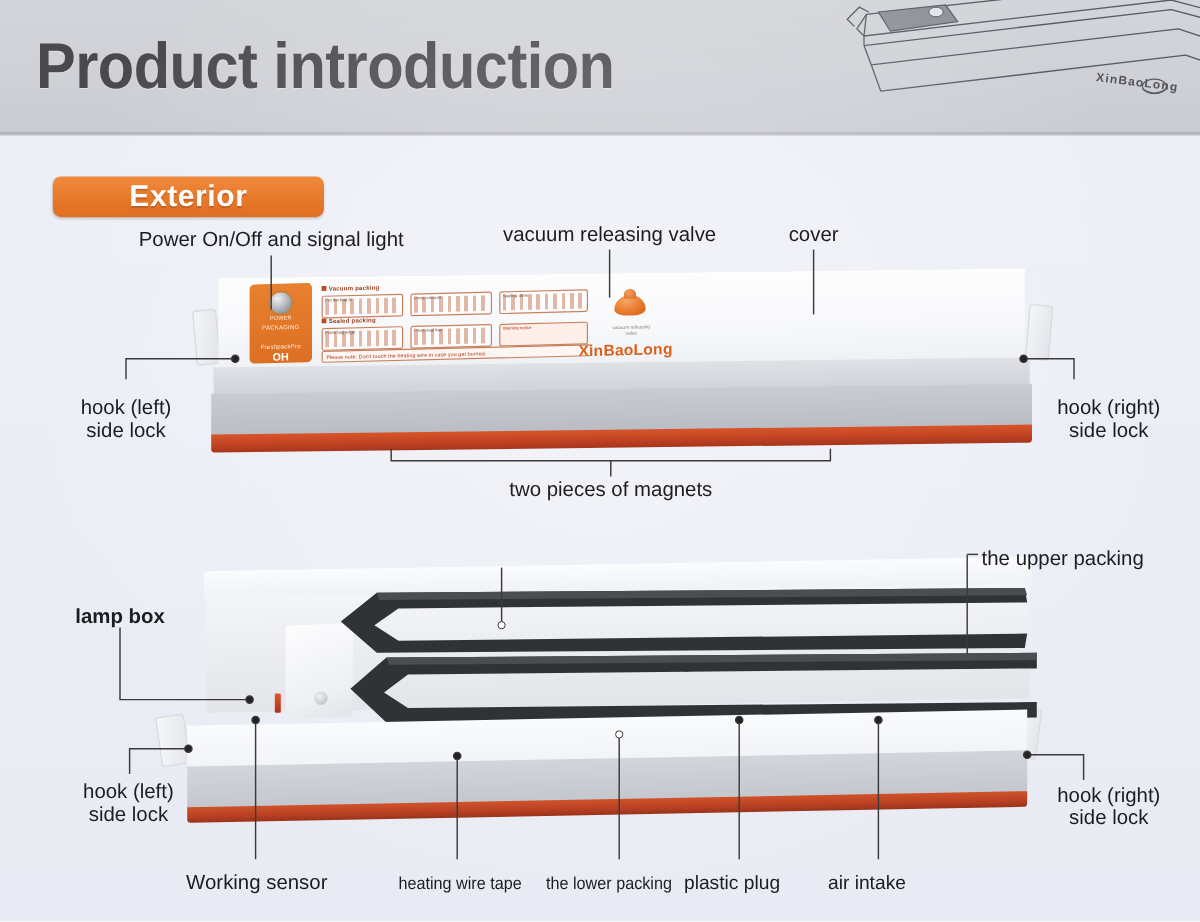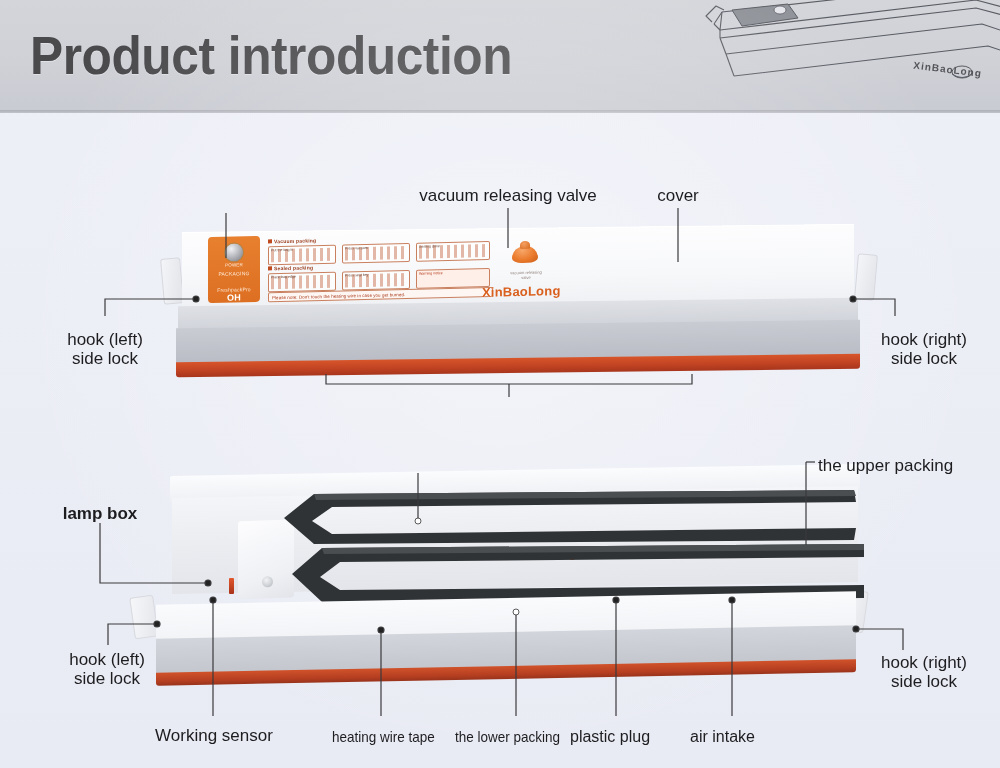--- a/index.html
+++ b/index.html
@@ -311,20 +311,21 @@
       <ellipse cx="104" cy="14" rx="6" ry="4" fill="#e3e5ea" stroke="#5a5c63" stroke-width="0.8"></ellipse>
       <ellipse cx="286" cy="76" rx="10" ry="6" fill="none" stroke="#5a5c63" stroke-width="1"></ellipse>
       <path d="M276 78 q10 7 20 0" fill="none" stroke="#5a5c63" stroke-width="1"></path>
     </svg>
     <div id="header-brand">XinBaoLong</div>
     <div id="header-edge"></div>
   </div>
 
   <div class="noise"></div>
 
+  <div class="badge" id="badge-exterior">Exterior</div>
 
   <div id="ext-device">
     <div class="ext-clip" id="ext-clip-l"></div>
     <div class="ext-clip" id="ext-clip-r"></div>
     <div class="ext-top">
       <div id="panel">
         <div id="panel-btn"></div>
         <div class="panel-txt" id="panel-t1">POWER</div>
         <div class="panel-txt" id="panel-t2">PACKAGING</div>
         <div class="panel-txt" id="panel-t3">FreshpackPro</div>
@@ -443,35 +444,37 @@
       <circle cx="381" cy="630" r="3" fill="#222"></circle>
       <line x1="516" y1="716" x2="516" y2="612"></line>
       <circle cx="516" cy="612" r="3" fill="#fff" stroke="#333" stroke-width="0.8"></circle>
       <line x1="616" y1="716" x2="616" y2="600"></line>
       <circle cx="616" cy="600" r="3" fill="#222"></circle>
       <line x1="732" y1="716" x2="732" y2="600"></line>
       <circle cx="732" cy="600" r="3" fill="#222"></circle>
     </g>
   </svg>
 
+  <div class="lbl big ctr" style="left:98px; top:190px; width:256px;">Power On/Off and signal light</div>
 
   <div class="lbl big ctr" style="left:388px; top:186px; width:240px;">vacuum releasing valve</div>
 
   <div class="lbl big ctr" style="left:628px; top:186px; width:100px;">cover</div>
 
   <div class="lbl big ctr" style="left:30px; top:330px; width:150px;">
     <div>hook (left)</div>
     <div>side lock</div>
   </div>
 
   <div class="lbl big ctr" style="left:848px; top:330px; width:152px;">
     <div>hook (right)</div>
     <div>side lock</div>
   </div>
 
+  <div class="lbl big ctr" style="left:389px; top:398px; width:240px;">two pieces of magnets</div>
 
 
   <div class="lbl big" style="left:818px; top:456px;">the upper packing</div>
 
   <div class="lbl big ctr" style="left:40px; top:504px; width:120px;font-weight:bold;">lamp box</div>
 
   <div class="lbl big ctr" style="left:32px; top:650px; width:150px;">
     <div>hook (left)</div>
     <div>side lock</div>
   </div>

